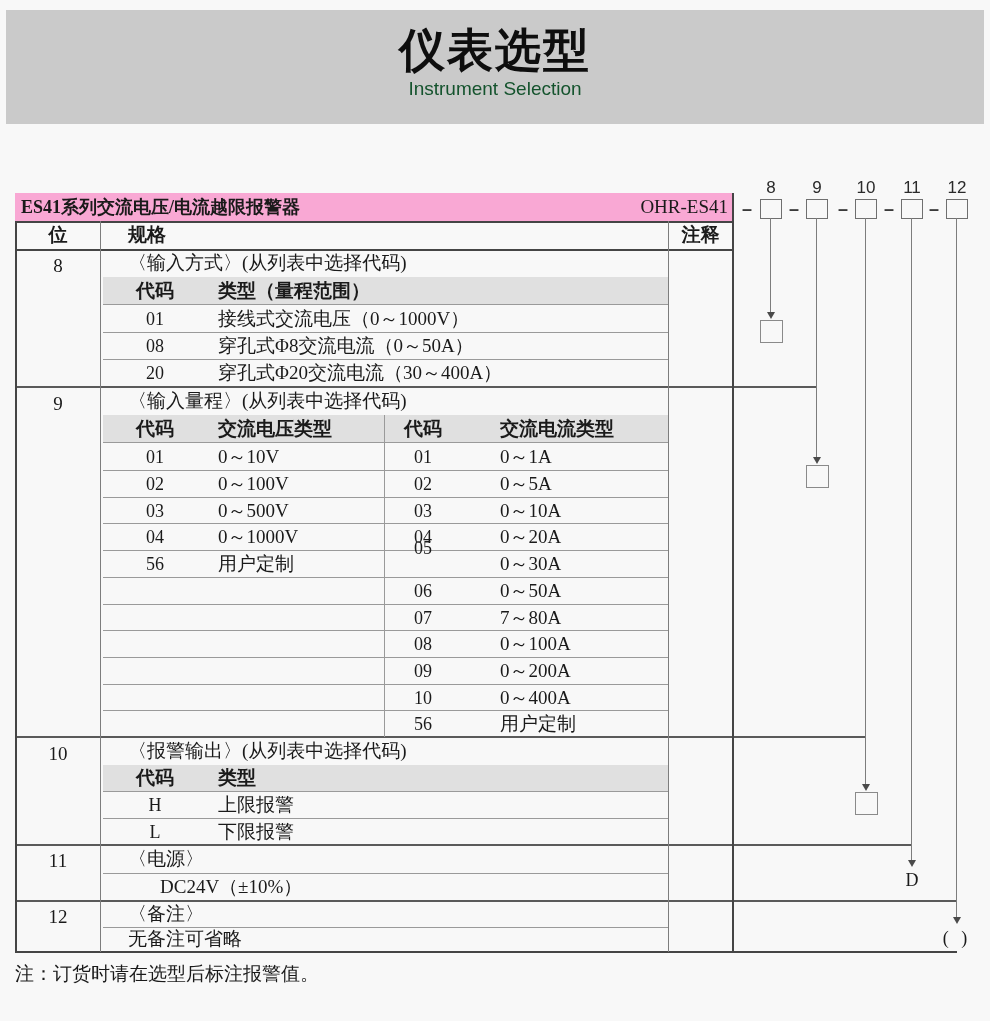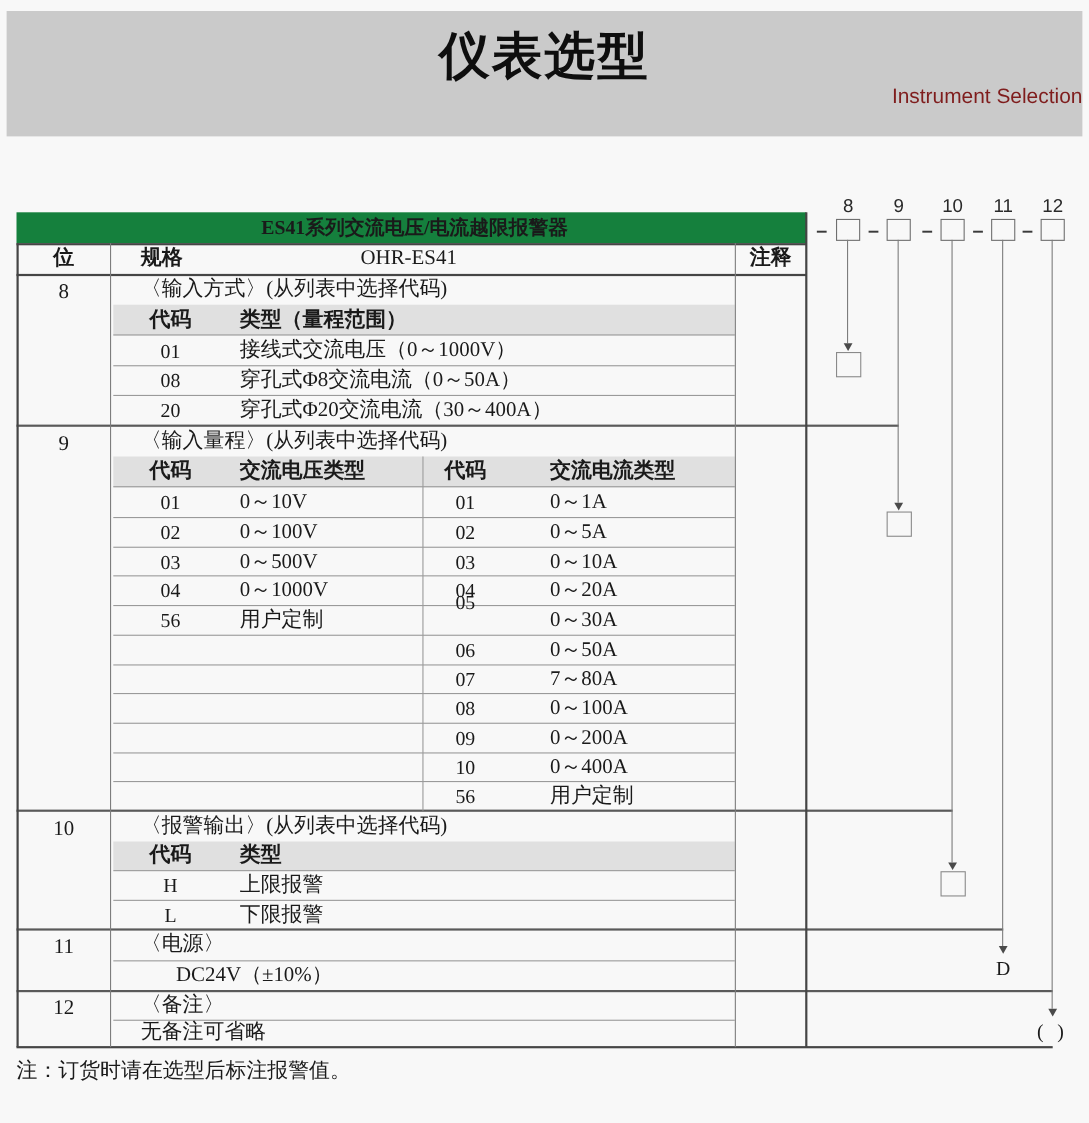--- a/index.html
+++ b/index.html
@@ -17,23 +17,23 @@
   .abox{position:absolute;width:21px;height:21px;border:1px solid #8a8a8a;background:transparent;}
   .vline{position:absolute;width:1px;background:#7d7d7d;}
   .arrow{position:absolute;width:0;height:0;border-left:4px solid transparent;
          border-right:4px solid transparent;border-top:7px solid #4a4a4a;}
   .dash{position:absolute;font-family:"Liberation Sans","DejaVu Sans",sans-serif;
         font-size:18px;font-weight:bold;line-height:10px;color:#3a3a3a;}
   .banner{position:absolute;left:6px;top:10px;width:978px;height:114px;background:#cacaca;text-align:center;}
   .banner h1{margin:14px 0 0 0;font-family:"Liberation Sans","DejaVu Sans",sans-serif;
              font-size:46px;line-height:52px;letter-spacing:2px;color:#0e0e0e;}
   .banner p{margin:2px 0 0 0;font-family:"Liberation Sans","DejaVu Sans",sans-serif;
-            font-size:19px;color:#7f1d1d;text-align:right;}
-  .hdrbar{position:absolute;left:15px;top:193px;width:718px;height:28px;background:#15803d;
-          display:flex;justify-content:space-between;align-items:center;flex-direction:column;}
+            font-size:19px;color:#14532d;}
+  .hdrbar{position:absolute;left:15px;top:193px;width:718px;height:28px;background:#f9a8d4;
+          display:flex;justify-content:space-between;align-items:center;}
   .hdrbar .pn{font-size:18px;font-weight:bold;padding-left:6px;line-height:28px;}
   .hdrbar .md{font-size:19px;padding-right:5px;line-height:28px;}
   .pre{white-space:pre;}
 </style>
 </head>
 <body>
 
 <div class="canvas">
 
   <div class="banner">

